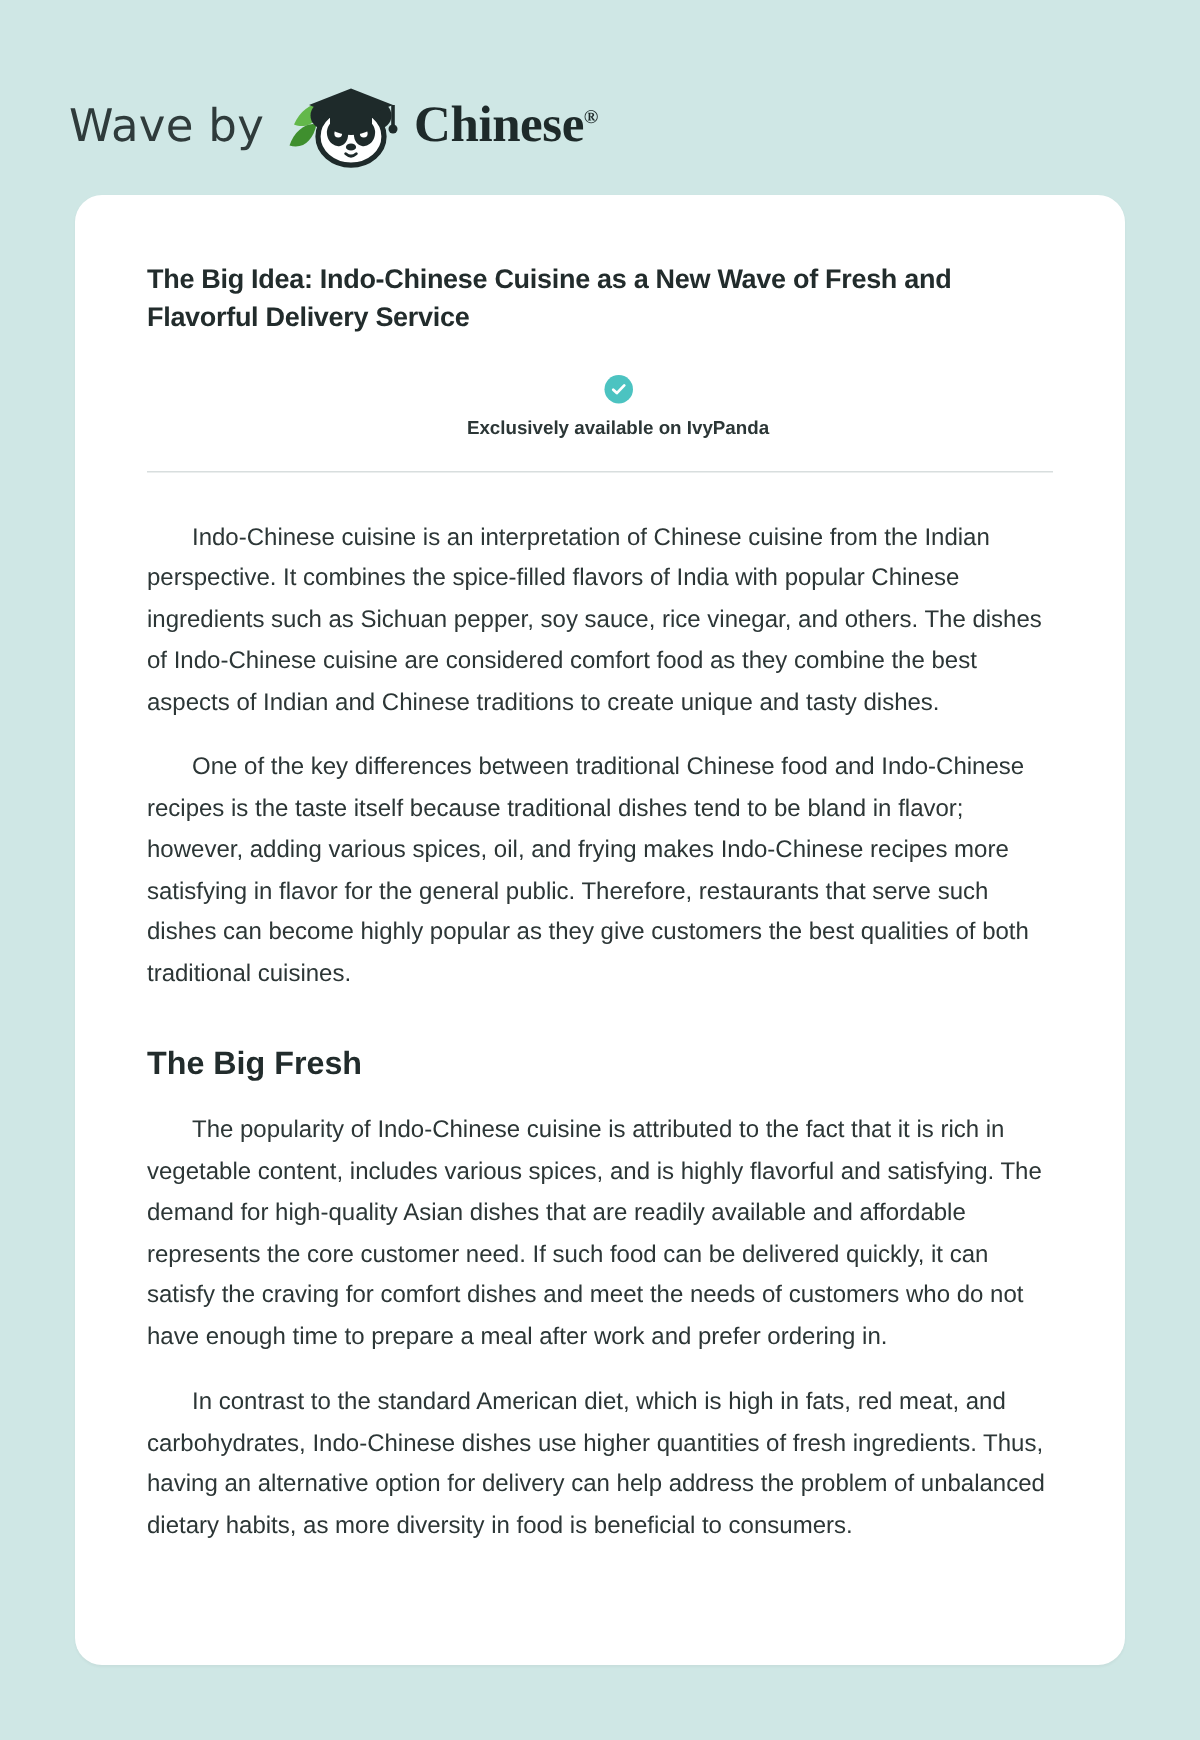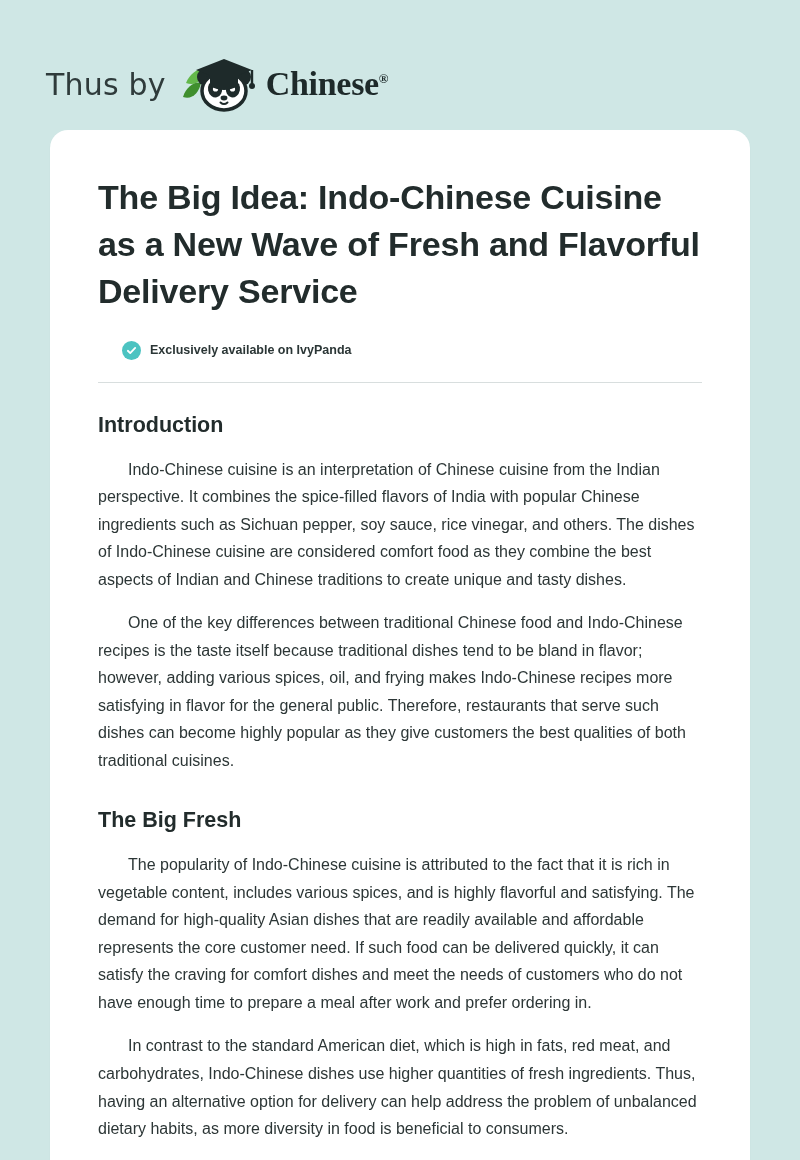--- a/index.html
+++ b/index.html
@@ -62,32 +62,33 @@
   
   .card {
     margin: 0 50px;
     background: #ffffff;
     border-radius: 18px;
     padding: 44px 48px 60px 48px;
     min-height: 980px;
     box-shadow: 0 1px 2px rgba(0,0,0,0.04);
   }
   h1.doc-title {
-    font-size: 34px;
+    font-size: 18px;
     line-height: 1.38;
     color: #222c2c;
     margin: 0 0 26px 0;
     font-weight: bold;
     letter-spacing: -0.2px;
   }
   .exclusive-row {
     display: flex;
     align-items: center;
     gap: 9px;
     margin: 0 0 22px 24px;
+    flex-direction: column;
   }
   .check-badge {
     width: 19px;
     height: 19px;
     border-radius: 50%;
     background: #4cc3c1;
     display: inline-flex;
     align-items: center;
     justify-content: center;
     flex: none;
@@ -119,21 +120,21 @@
     text-align: left;
   }
   p.para:last-child { margin-bottom: 16px; }
 </style>
 </head>
 <body>
 
 <div class="page">
 
   <div class="brand-header">
-    <span class="brand-essay">Thus by</span>
+    <span class="brand-essay">Wave by</span>
     <span class="brand-logo-wrap">
       <span class="panda-mark">
         <svg viewBox="0 0 84 62" width="84" height="62" aria-hidden="true">
 
           <path d="M6 30 C10 20, 20 14, 26 16 C24 26, 16 34, 6 30 Z" fill="#63b84a"></path>
           <path d="M3 44 C6 34, 15 28, 21 30 C19 40, 12 47, 3 44 Z" fill="#3f8f2e"></path>
 
           <circle cx="26" cy="24" r="9" fill="#1e2a2a"></circle>
           <circle cx="62" cy="24" r="9" fill="#1e2a2a"></circle>
 
@@ -167,21 +168,20 @@
       <span class="check-badge">
         <svg width="11" height="11" viewBox="0 0 12 12" aria-hidden="true">
           <path d="M2 6.3 L4.6 8.8 L10 3.2" stroke="#ffffff" stroke-width="2" fill="none" stroke-linecap="round" stroke-linejoin="round"></path>
         </svg>
       </span>
       <span class="exclusive-text">Exclusively available on IvyPanda</span>
     </div>
 
     <div class="divider"></div>
 
-    <h2 class="section-title">Introduction</h2>
     <p class="para">Indo-Chinese cuisine is an interpretation of Chinese cuisine from the Indian perspective. It combines the spice-filled flavors of India with popular Chinese ingredients such as Sichuan pepper, soy sauce, rice vinegar, and others. The dishes of Indo-Chinese cuisine are considered comfort food as they combine the best aspects of Indian and Chinese traditions to create unique and tasty dishes.</p>
     <p class="para">One of the key differences between traditional Chinese food and Indo-Chinese recipes is the taste itself because traditional dishes tend to be bland in flavor; however, adding various spices, oil, and frying makes Indo-Chinese recipes more satisfying in flavor for the general public. Therefore, restaurants that serve such dishes can become highly popular as they give customers the best qualities of both traditional cuisines.</p>
 
     <h2 class="section-title spaced">The Big Fresh</h2>
     <p class="para">The popularity of Indo-Chinese cuisine is attributed to the fact that it is rich in vegetable content, includes various spices, and is highly flavorful and satisfying. The demand for high-quality Asian dishes that are readily available and affordable represents the core customer need. If such food can be delivered quickly, it can satisfy the craving for comfort dishes and meet the needs of customers who do not have enough time to prepare a meal after work and prefer ordering in.</p>
     <p class="para">In contrast to the standard American diet, which is high in fats, red meat, and carbohydrates, Indo-Chinese dishes use higher quantities of fresh ingredients. Thus, having an alternative option for delivery can help address the problem of unbalanced dietary habits, as more diversity in food is beneficial to consumers.</p>
 
   </div>
 </div>
 

